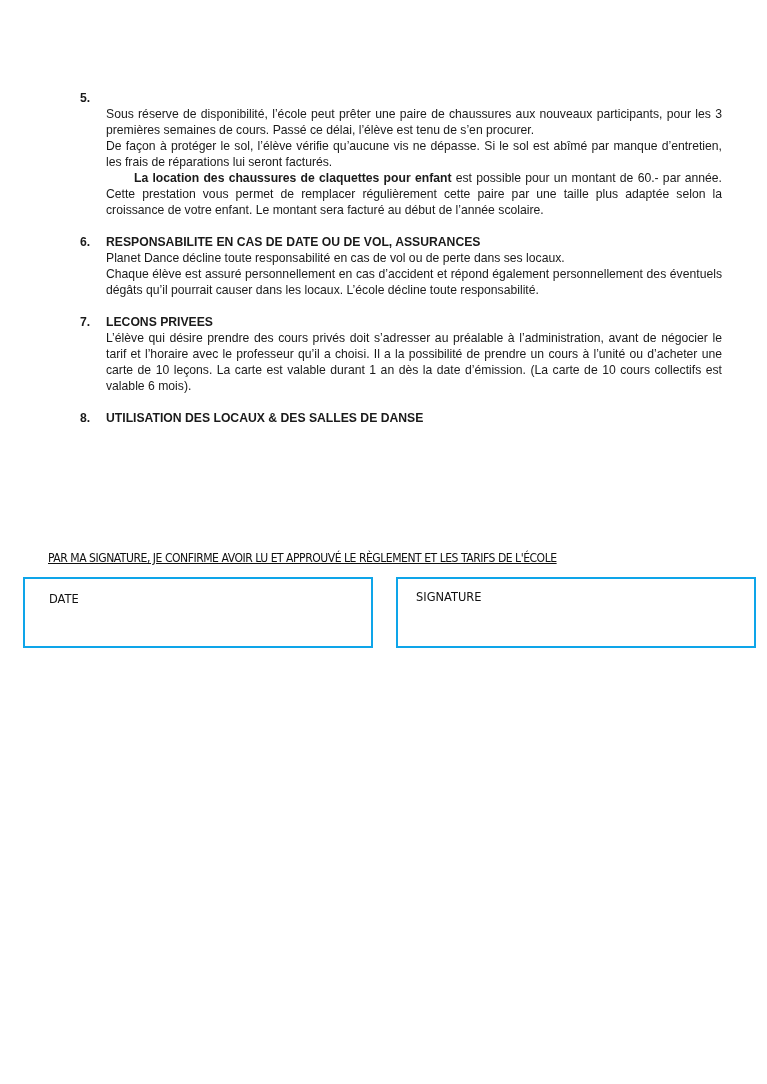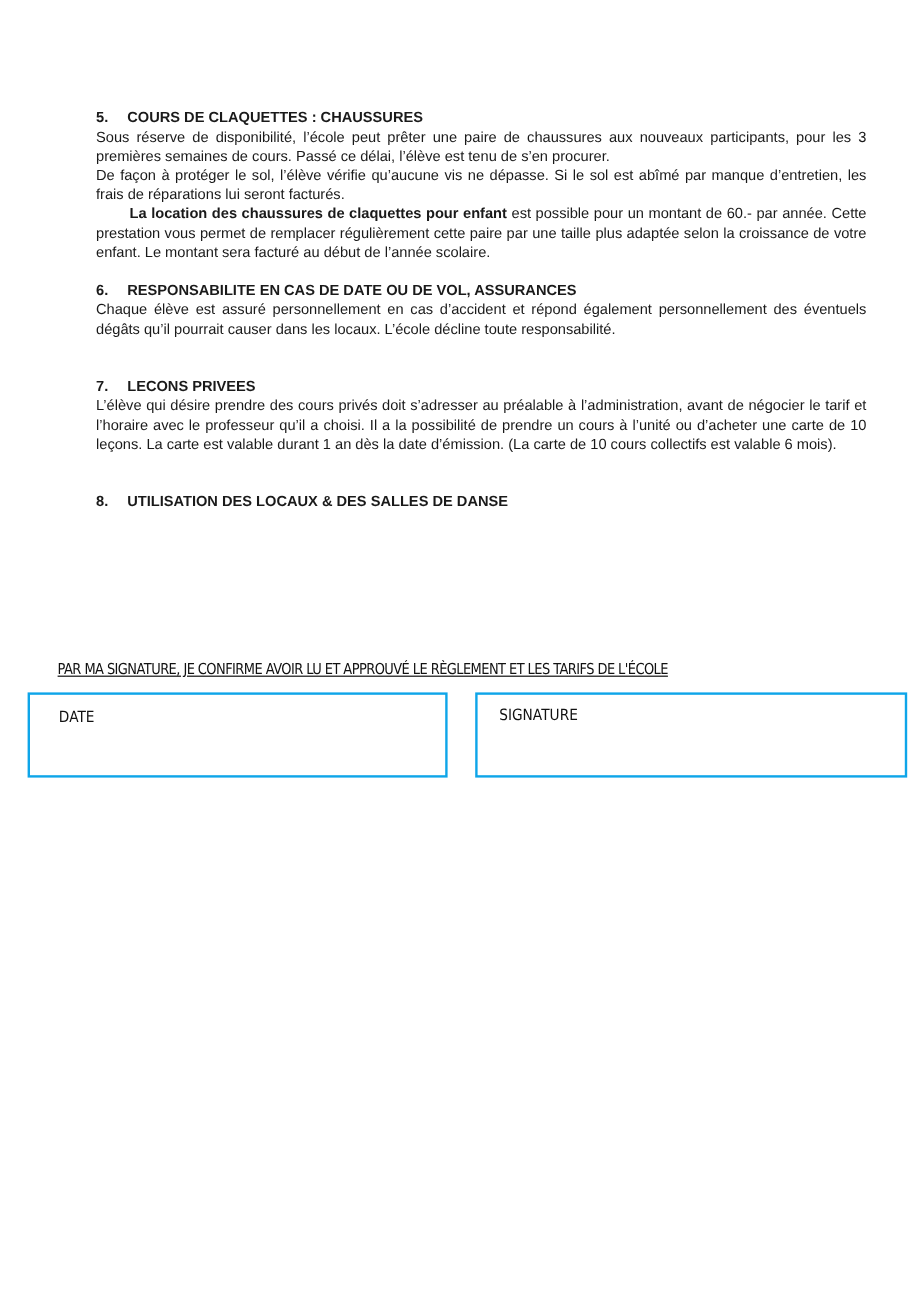--- a/index.html
+++ b/index.html
@@ -1,55 +1,55 @@
 <!DOCTYPE html>
 <html><head>
 <meta charset="utf-8">
 <style>
   html, body { margin: 0; padding: 0; background: #ffffff; }
   body { width: 767px; height: 1084px; position: relative; overflow: hidden; color: #1a1a1a; }
   .section { position: absolute; left: 80px; width: 642px; font-family: "Liberation Sans", sans-serif; font-size: 12.2px; line-height: 16px; }
   .sec-title { font-weight: bold; display: flex; margin: 0; }
   .sec-num { width: 26px; flex: 0 0 26px; }
-  .sec-body { text-align: justify; }
+  .sec-body { margin-left: 26px; text-align: justify; }
   .para { margin: 0; }
   .bold { font-weight: bold; padding-left: 28px; }
   #s5 { top: 90px; }
   #s6 { top: 234px; }
   #s7 { top: 314px; }
   #s8 { top: 410px; }
   .confirm { position: absolute; top: 550px; left: 48px; width: 680px; font-family: "DejaVu Sans", sans-serif; font-size: 12.6px; letter-spacing: -0.55px; text-decoration: underline; white-space: nowrap; transform: scaleX(0.86); transform-origin: left top; color: #111; }
   .box { position: absolute; top: 577px; height: 67px; border: 2px solid #0ea5e9; box-sizing: content-box; }
   #date-box { left: 23px; width: 346px; }
   #sig-box { left: 396px; width: 356px; }
   .box-label { position: absolute; font-family: "DejaVu Sans", sans-serif; font-size: 13px; transform: scaleX(0.88); transform-origin: left top; color: #111; }
   #date-box .box-label { left: 24px; top: 12px; }
   #sig-box .box-label { left: 18px; top: 10px; }
 </style>
 </head>
 <body>
 
 <div id="s5" class="section">
   <div class="sec-title">
     <span class="sec-num">5.</span>
-    <span>COURS DE CLAQUETTES : CHAUSSURES</span>
   </div>
   <div class="sec-body">
     <p class="para">Sous réserve de disponibilité, l’école peut prêter une paire de chaussures aux nouveaux participants, pour les 3 premières semaines de cours. Passé ce délai, l’élève est tenu de s’en procurer.</p>
     <p class="para">De façon à protéger le sol, l’élève vérifie qu’aucune vis ne dépasse. Si le sol est abîmé par manque d’entretien, les frais de réparations lui seront facturés.</p>
     <p class="para"><span class="bold">La location des chaussures de claquettes pour enfant</span><span> est possible pour un montant de 60.- par année. Cette prestation vous permet de remplacer régulièrement cette paire par une taille plus adaptée selon la croissance de votre enfant. Le montant sera facturé au début de l’année scolaire.</span></p>
   </div>
 </div>
 
 <div id="s6" class="section">
   <div class="sec-title">
     <span class="sec-num">6.</span>
     <span>RESPONSABILITE EN CAS DE DATE OU DE VOL, ASSURANCES</span>
   </div>
   <div class="sec-body">
+    <p class="para">Planet Dance décline toute responsabilité en cas de vol ou de perte dans ses locaux.</p>
     <p class="para">Chaque élève est assuré personnellement en cas d’accident et répond également personnellement des éventuels dégâts qu’il pourrait causer dans les locaux. L’école décline toute responsabilité.</p>
   </div>
 </div>
 
 <div id="s7" class="section">
   <div class="sec-title">
     <span class="sec-num">7.</span>
     <span>LECONS PRIVEES</span>
   </div>
   <div class="sec-body">

